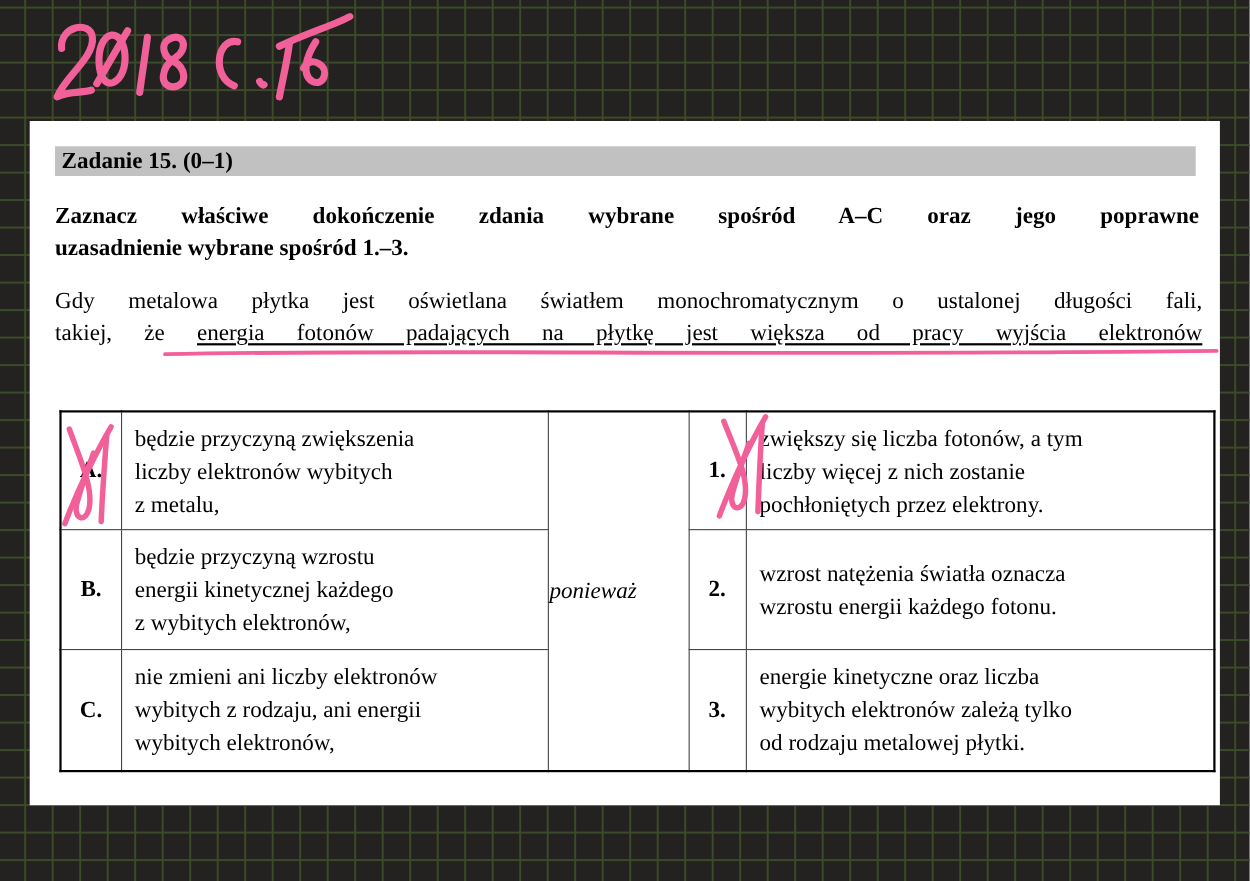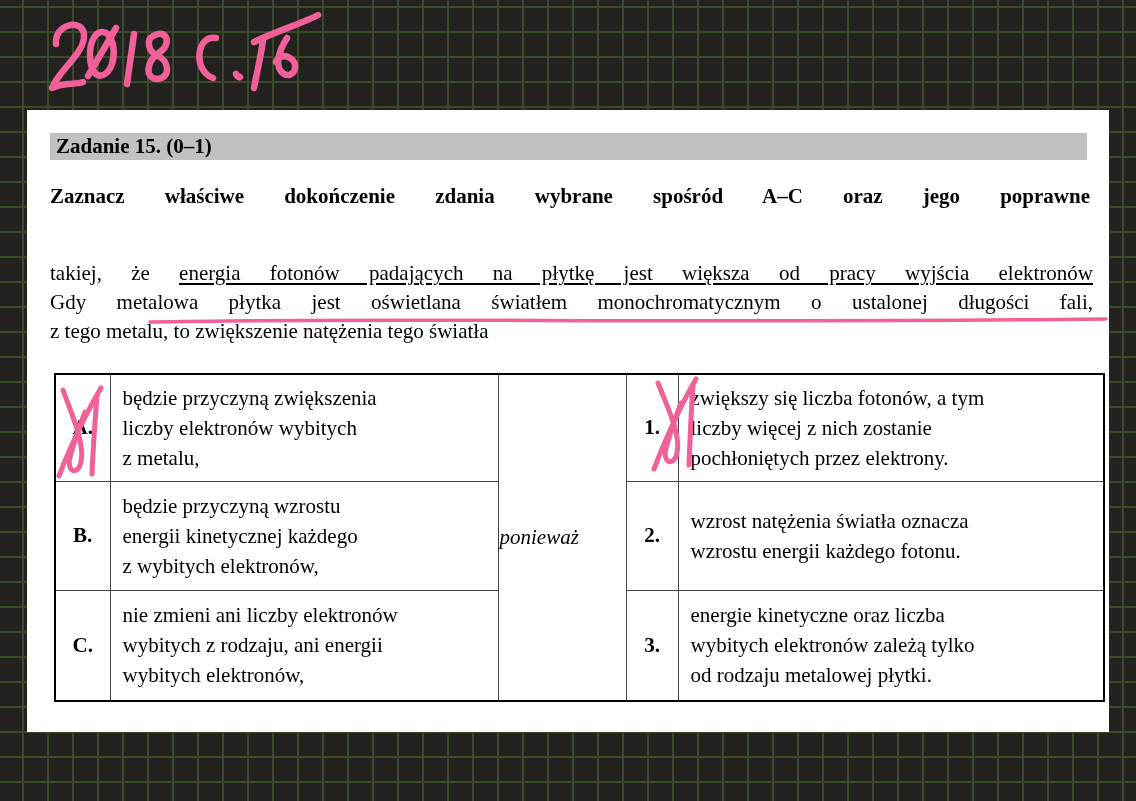--- a/index.html
+++ b/index.html
@@ -65,26 +65,26 @@
     <path d="M219,28 C217,44 213,60 210,76"></path>
     <path d="M243,26 C234,40 230,56 240,62 C250,67 256,52 246,46 C240,42 234,45 232,50"></path>
     <path d="M210,30 C235,18 262,10 274,3"></path>
   </svg>
 
   <div class="doc">
     <div class="task-header">Zadanie 15. (0–1)</div>
 
     <div class="intro">
       <div class="jline">Zaznacz właściwe dokończenie zdania wybrane spośród A–C oraz jego poprawne</div>
+      <div>uzasadnienie wybrane spośród 1.–3.</div>
     </div>
 
     <div class="para">
+      <div class="jline">Gdy metalowa płytka jest oświetlana światłem monochromatycznym o ustalonej długości fali,</div>
       <div class="jline"><span>takiej, że </span><span class="u">energia fotonów padających na płytkę jest większa od pracy wyjścia elektronów</span></div>
-      <div class="jline">Gdy metalowa płytka jest oświetlana światłem monochromatycznym o ustalonej długości fali,</div>
-      <div>z tego metalu, to zwiększenie natężenia tego światła</div>
     </div>
 
     <table class="answers">
       <colgroup>
         <col style="width:55px">
           <col style="width:388px">
           <col style="width:128px">
         <col style="width:52px">
           <col style="width:426px">
       </colgroup>

